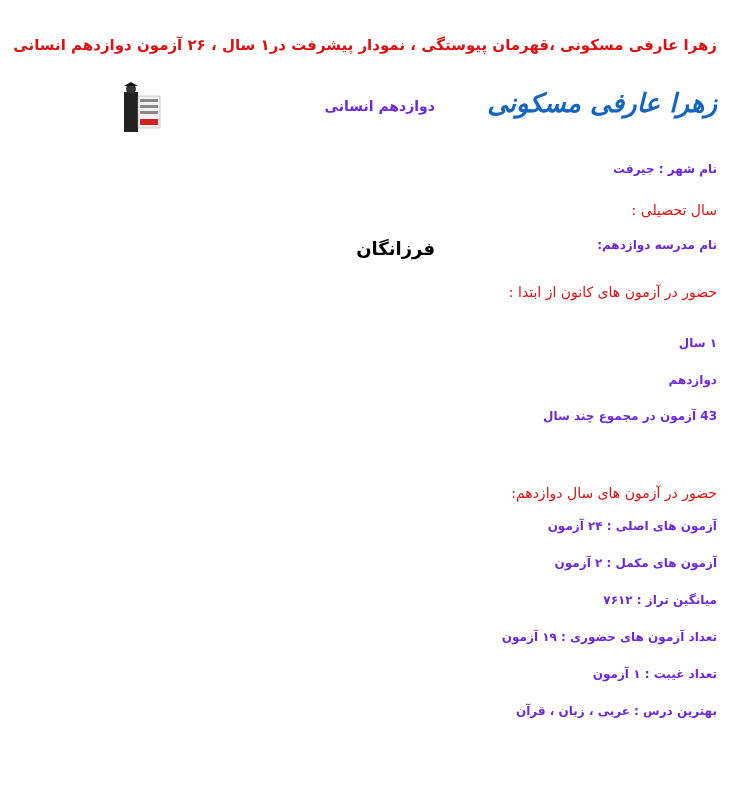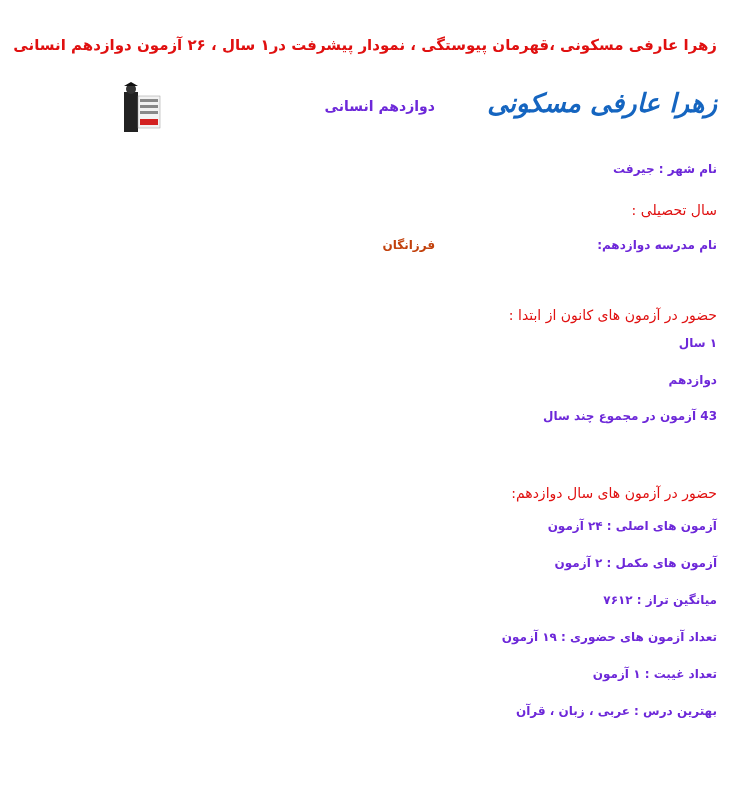--- a/index.html
+++ b/index.html
@@ -5,21 +5,21 @@
   html, body { margin:0; padding:0; background:#ffffff; }
   body { width:735px; height:804px; position:relative; overflow:hidden;
          font-family:"DejaVu Sans", sans-serif; direction:rtl; }
   .abs { position:absolute; white-space:nowrap; }
   .top-title { top:16px; right:18px; color:#e01010; font-weight:bold; font-size:15px;margin-top:20px; }
   .student-name { top:88px; right:18px; color:#1565c0; font-weight:bold; font-size:26px;font-style:italic; }
   .grade-label { top:98px; right:300px; color:#6d28d9; font-weight:bold; font-size:14px; }
   .logo { top:82px; left:122px; width:40px; height:52px; }
   .row { right:18px; font-size:12px; font-weight:bold; color:#6d28d9; }
   .red { color:#e01010; font-weight:normal; font-size:14px; }
-  .school-value { top:238px; right:300px; font-size:12px; font-weight:bold; color:#c2410c; }
+  .school-value { top:238px; right:300px; font-size:18px; font-weight:bold; color:#000000; }
 </style>
 </head>
 <body>
 
 <div class="abs top-title">زهرا عارفی مسکونی ،قهرمان پیوستگی ، نمودار پیشرفت در۱ سال ، ۲۶ آزمون دوازدهم انسانی</div>
 
 <div class="abs student-name">زهرا عارفی مسکونی</div>
 <div class="abs grade-label">دوازدهم انسانی</div>
 
 <div class="abs logo">
@@ -33,21 +33,21 @@
     <rect x="18" y="29" width="18" height="3" fill="#888"></rect>
     <rect x="18" y="37" width="18" height="6" fill="#d32020"></rect>
   </svg>
 </div>
 
 <div class="abs row" style="top:162px;">نام شهر : جیرفت</div>
 <div class="abs row red" style="top:202px;">سال تحصیلی :</div>
 <div class="abs row" style="top:238px;">نام مدرسه دوازدهم:</div>
 <div class="abs school-value">فرزانگان</div>
 
-<div class="abs row red" style="top:307px;">حضور در آزمون های کانون از ابتدا :</div>
+<div class="abs row red" style="top:284px;">حضور در آزمون های کانون از ابتدا :</div>
 <div class="abs row" style="top:336px;">۱ سال</div>
 <div class="abs row" style="top:373px;">دوازدهم</div>
 <div class="abs row" style="top:409px;">43 آزمون در مجموع چند سال</div>
 
 <div class="abs row red" style="top:485px;">حضور در آزمون های سال دوازدهم:</div>
 <div class="abs row" style="top:519px;">آزمون های اصلی : ۲۴ آزمون</div>
 <div class="abs row" style="top:556px;">آزمون های مکمل : ۲ آزمون</div>
 <div class="abs row" style="top:593px;">میانگین تراز : ۷۶۱۲</div>
 <div class="abs row" style="top:630px;">تعداد آزمون های حضوری : ۱۹ آزمون</div>
 <div class="abs row" style="top:667px;">تعداد غیبت : ۱ آزمون</div>

